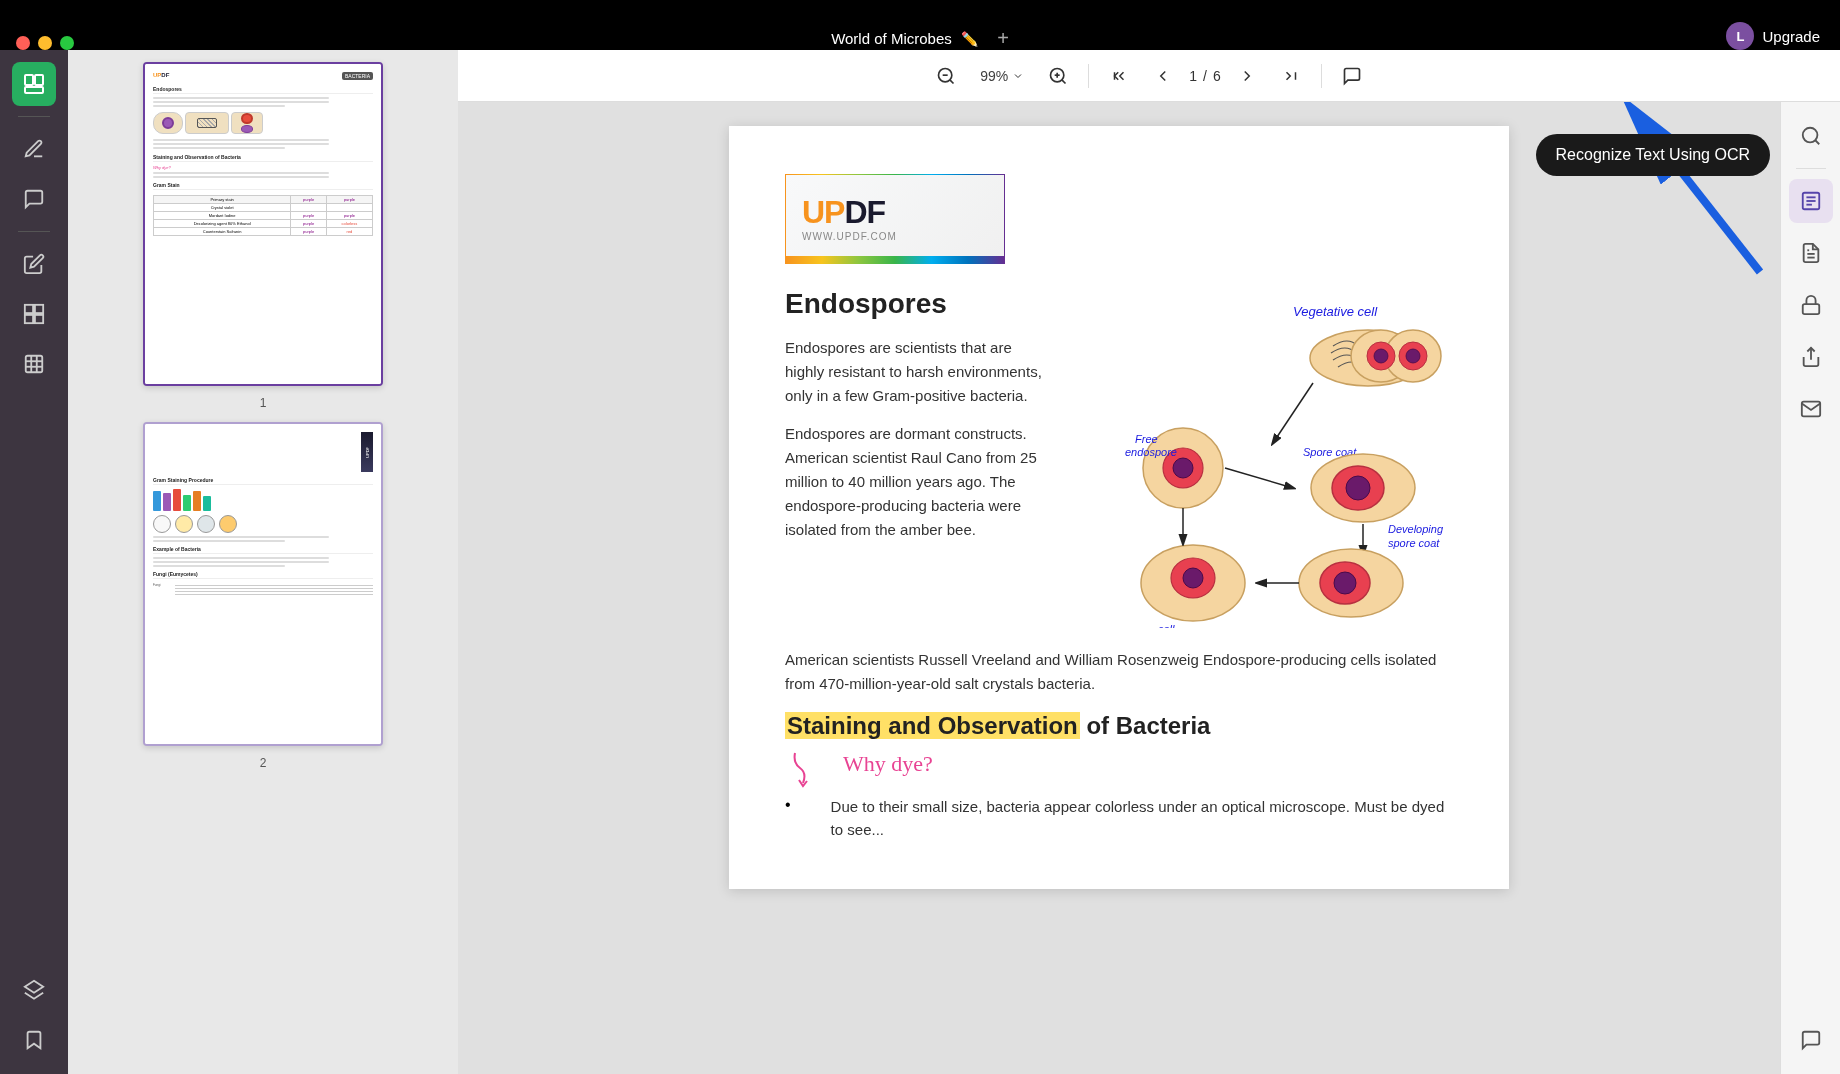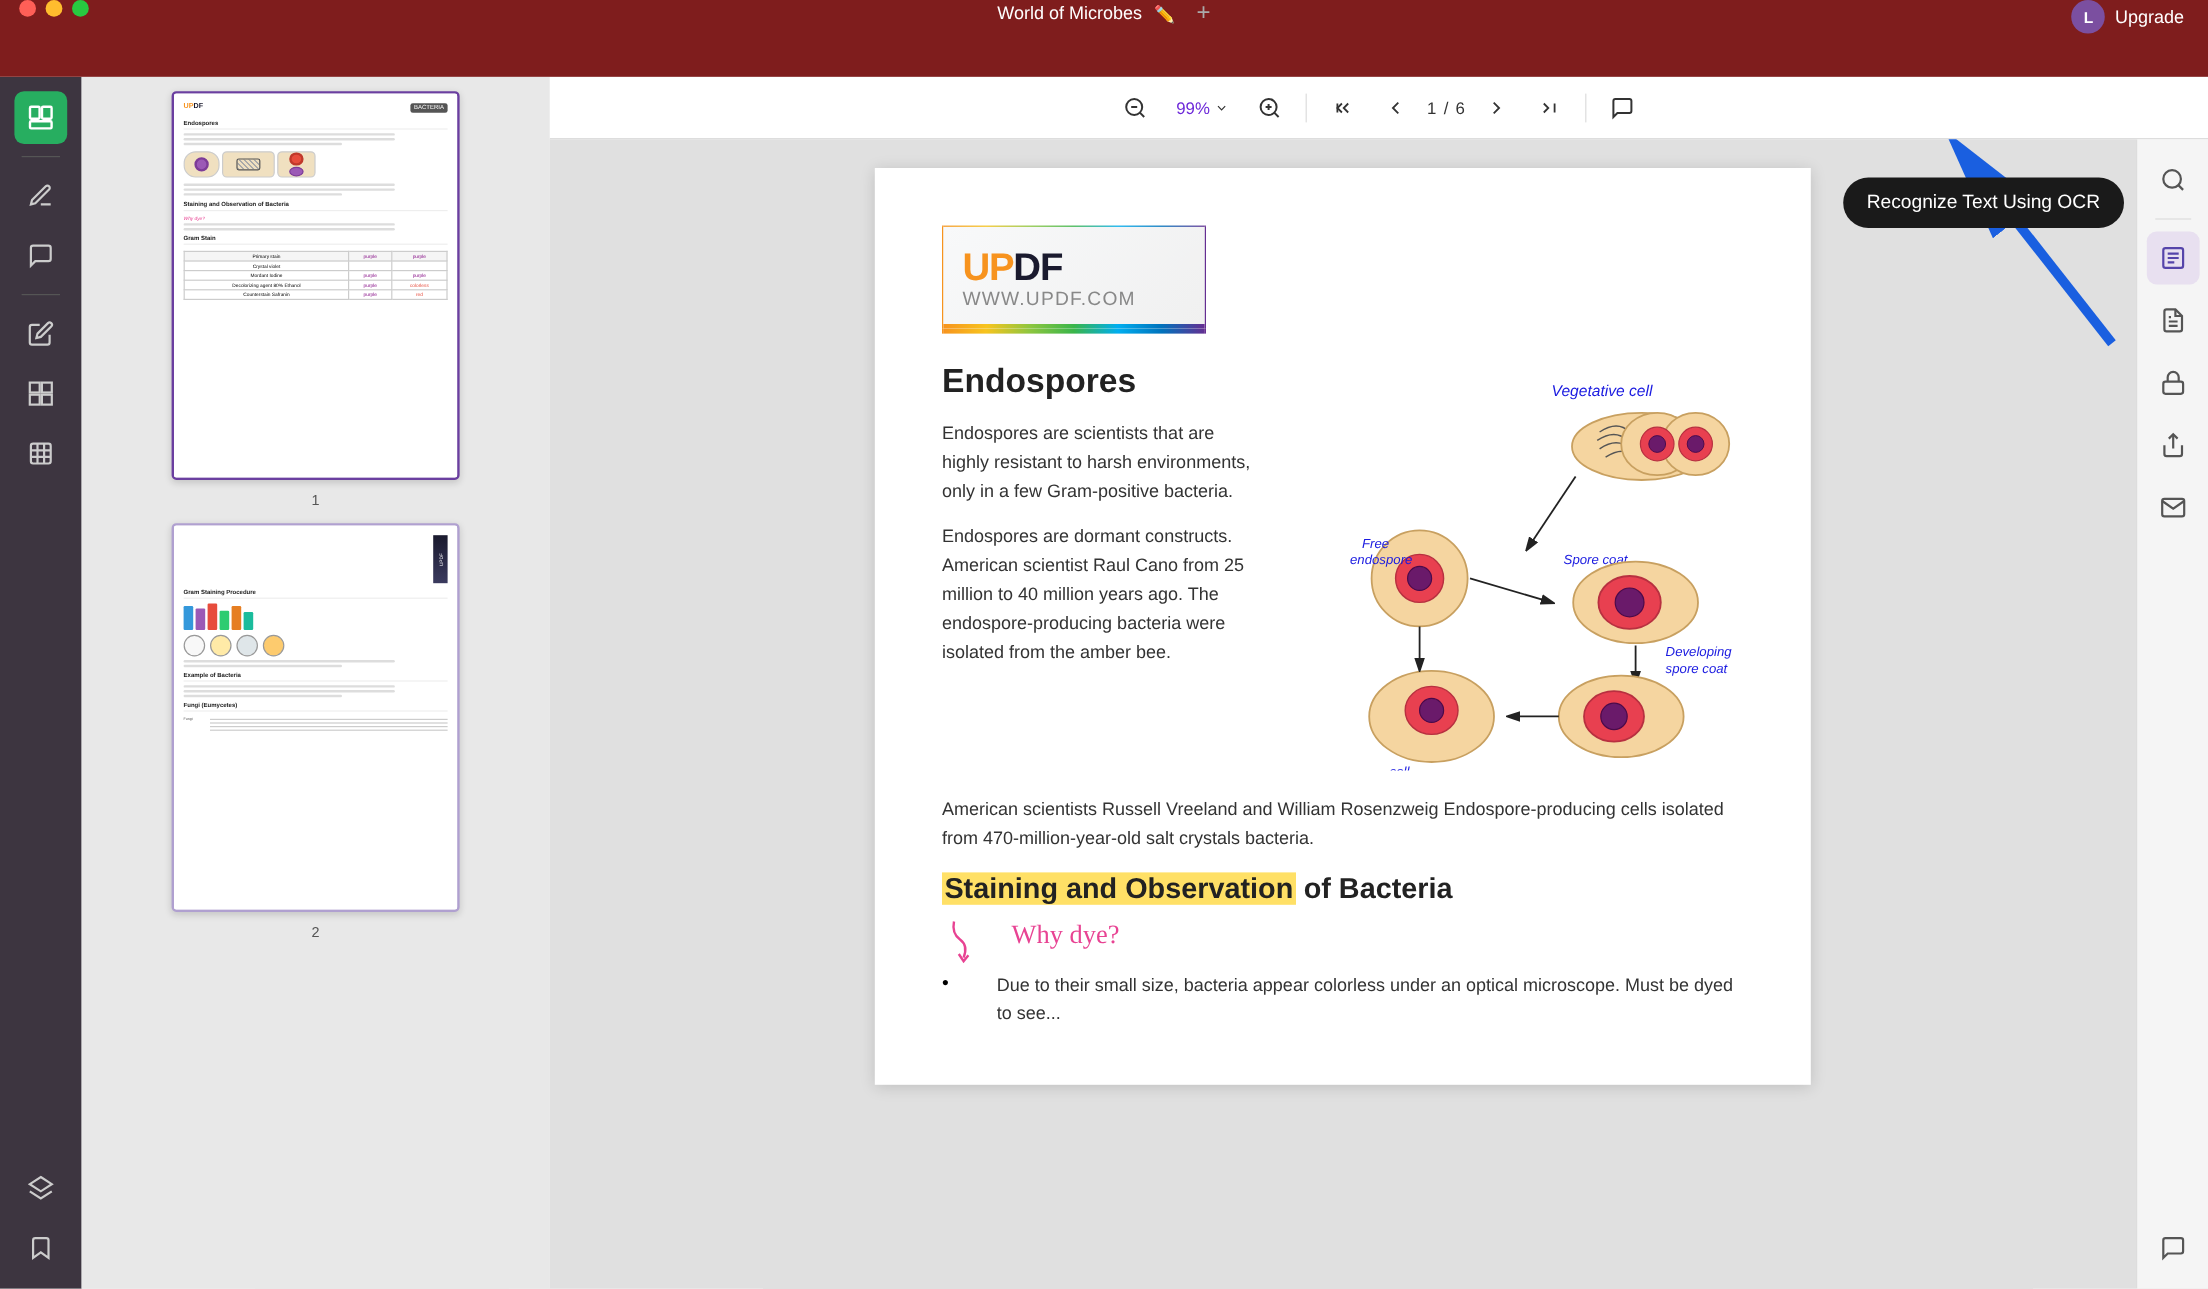--- a/index.html
+++ b/index.html
@@ -8,24 +8,24 @@
       height: 1074px;
       overflow: hidden;
       font-family: -apple-system, BlinkMacSystemFont, 'Helvetica Neue', Arial, sans-serif;
       background: #f0f0f0;
       display: flex;
       flex-direction: column;
     }
 
     
     .title-bar {
-      height: 64px;
-      background: #7f1d1d;
-      display: flex;
-      align-items: flex-start;
+      height: 50px;
+      background: #000000;
+      display: flex;
+      align-items: flex-end;
       padding: 0 16px;
       flex-shrink: 0;
       position: relative;
     }
     .traffic-lights {
       display: flex;
       gap: 8px;
       align-items: center;
     }
     .traffic-light {
@@ -198,21 +198,21 @@
       cursor: pointer;
       border-radius: 6px;
       font-size: 18px;
       color: #333;
     }
     .zoom-display {
       display: flex;
       align-items: center;
       gap: 4px;
       font-size: 14px;
-      color: #6d28d9;
+      color: #404040;
       padding: 4px 8px;
       border-radius: 6px;
       cursor: pointer;
       text-align: right;
     }
     .toolbar-divider {
       width: 1px;
       height: 24px;
       background: #ddd;
       margin: 0 4px;
@@ -277,21 +277,21 @@
       border-image: linear-gradient(to right, #f7931e, #f7c41e, #8dc63f, #39b54a, #00aeef, #0072bc, #662d91) 1;
     }
     .updf-logo-text {
       font-size: 32px;
       font-weight: 900;
       color: #1a1a2e;
       letter-spacing: -1px;
     }
     .updf-logo-text span { color: #f7931e; }
     .updf-url {
-      font-size: 16px;
+      font-size: 10px;
       color: #888;
       letter-spacing: 1px;
     }
 
     
     .section-title {
       font-size: 28px;
       font-weight: 700;
       color: #222;
       margin-bottom: 16px;

